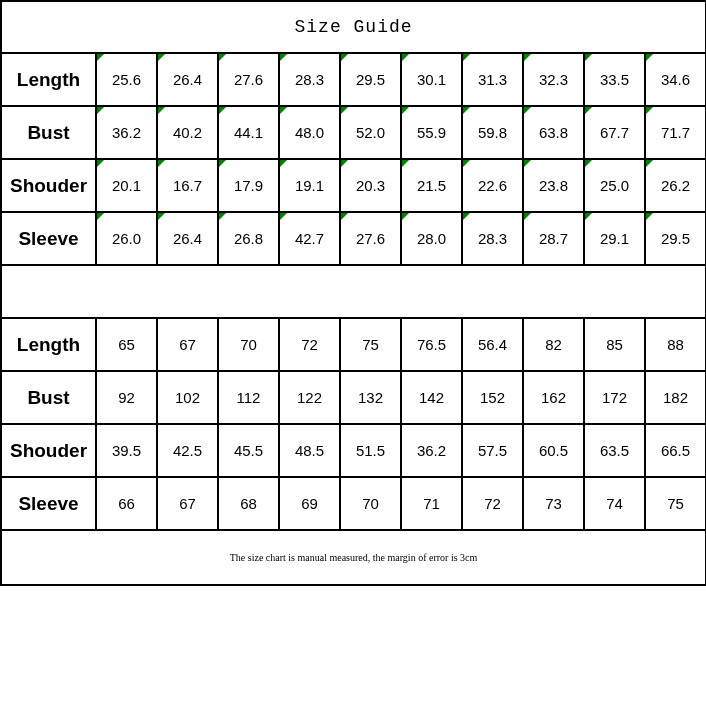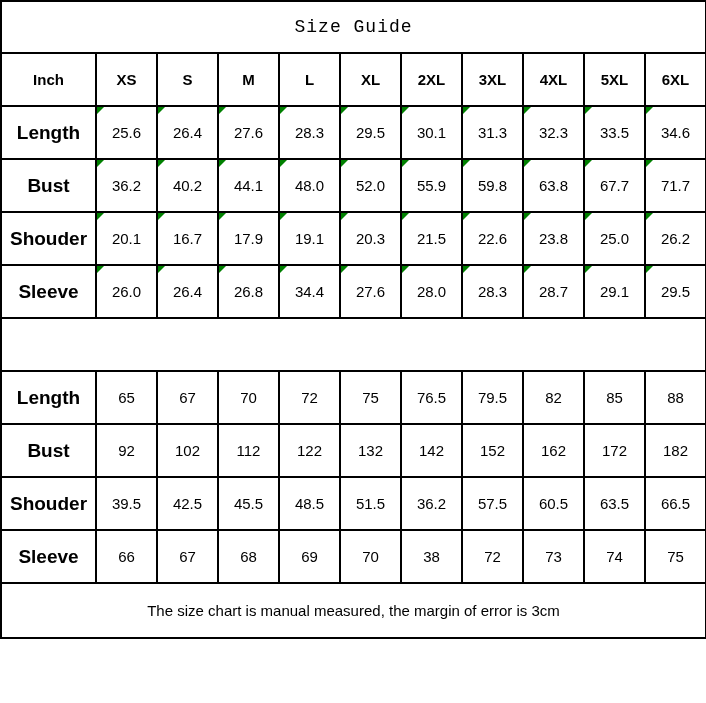--- a/index.html
+++ b/index.html
@@ -6,21 +6,21 @@
   html,body { margin:0; padding:0; background:var(--bg); }
   body { width:706px; }
   table { border-collapse:collapse; table-layout:fixed; width:706px; color:var(--text);
           font-family:"Liberation Sans", sans-serif;border-radius:22px; }
   td { border:2px solid var(--border); text-align:center; vertical-align:middle; padding:0; overflow:hidden; }
   .t { height:50px; font-family:"Liberation Mono","DejaVu Sans Mono",monospace; font-size:18px; letter-spacing:1px; }
   .h { height:51px; font-weight:bold; font-size:15px; }
   .l { font-weight:bold; font-size:19px; }
   .v { height:51px; font-size:15px; position:relative; }
   .gap td { height:51px; }
-  .f { height:53px; font-family:Liberation Sans, sans-serif; font-size:15px; }
+  .f { height:53px; font-family:Liberation Serif, serif; font-size:10px; }
   .tri { position:absolute; top:0; left:0; width:0; height:0; display:block;
          border-top:7px solid var(--tri); border-right:7px solid transparent; }
 </style>
 </head>
 <body>
 
 <table>
   <colgroup>
     <col style="width:95px">
     <col style="width:61px">
@@ -33,33 +33,20 @@
       <col style="width:61px">
       <col style="width:61px">
       <col style="width:61px">
   </colgroup>
   <tbody>
 
   <tr>
     <td class="t" colspan="11">Size Guide</td>
   </tr>
 
-  <tr>
-    <td class="h">Inch</td>
-    <td class="h">XS</td>
-    <td class="h">S</td>
-    <td class="h">M</td>
-    <td class="h">L</td>
-    <td class="h">XL</td>
-    <td class="h">2XL</td>
-    <td class="h">3XL</td>
-    <td class="h">4XL</td>
-    <td class="h">5XL</td>
-    <td class="h">6XL</td>
-  </tr>
 
   <tr>
     <td class="l">Length</td>
     <td class="v"><i class="tri"></i><span>25.6</span></td>
     <td class="v"><i class="tri"></i><span>26.4</span></td>
     <td class="v"><i class="tri"></i><span>27.6</span></td>
     <td class="v"><i class="tri"></i><span>28.3</span></td>
     <td class="v"><i class="tri"></i><span>29.5</span></td>
     <td class="v"><i class="tri"></i><span>30.1</span></td>
     <td class="v"><i class="tri"></i><span>31.3</span></td>
@@ -94,21 +81,21 @@
     <td class="v"><i class="tri"></i><span>23.8</span></td>
     <td class="v"><i class="tri"></i><span>25.0</span></td>
     <td class="v"><i class="tri"></i><span>26.2</span></td>
   </tr>
 
   <tr>
     <td class="l">Sleeve</td>
     <td class="v"><i class="tri"></i><span>26.0</span></td>
     <td class="v"><i class="tri"></i><span>26.4</span></td>
     <td class="v"><i class="tri"></i><span>26.8</span></td>
-    <td class="v"><i class="tri"></i><span>34.4</span></td>
+    <td class="v"><i class="tri"></i><span>42.7</span></td>
     <td class="v"><i class="tri"></i><span>27.6</span></td>
     <td class="v"><i class="tri"></i><span>28.0</span></td>
     <td class="v"><i class="tri"></i><span>28.3</span></td>
     <td class="v"><i class="tri"></i><span>28.7</span></td>
     <td class="v"><i class="tri"></i><span>29.1</span></td>
     <td class="v"><i class="tri"></i><span>29.5</span></td>
   </tr>
 
   <tr class="gap">
     <td colspan="11"></td>
@@ -116,21 +103,21 @@
 
 
   <tr>
     <td class="l">Length</td>
     <td class="v">65</td>
     <td class="v">67</td>
     <td class="v">70</td>
     <td class="v">72</td>
     <td class="v">75</td>
     <td class="v">76.5</td>
-    <td class="v">79.5</td>
+    <td class="v">56.4</td>
     <td class="v">82</td>
     <td class="v">85</td>
     <td class="v">88</td>
   </tr>
 
   <tr>
     <td class="l">Bust</td>
     <td class="v">92</td>
     <td class="v">102</td>
     <td class="v">112</td>
@@ -157,21 +144,21 @@
     <td class="v">66.5</td>
   </tr>
 
   <tr>
     <td class="l">Sleeve</td>
     <td class="v">66</td>
     <td class="v">67</td>
     <td class="v">68</td>
     <td class="v">69</td>
     <td class="v">70</td>
-    <td class="v">38</td>
+    <td class="v">71</td>
     <td class="v">72</td>
     <td class="v">73</td>
     <td class="v">74</td>
     <td class="v">75</td>
   </tr>
 
   <tr>
     <td class="f" colspan="11">The size chart is manual measured, the margin of error is 3cm</td>
   </tr>
 

